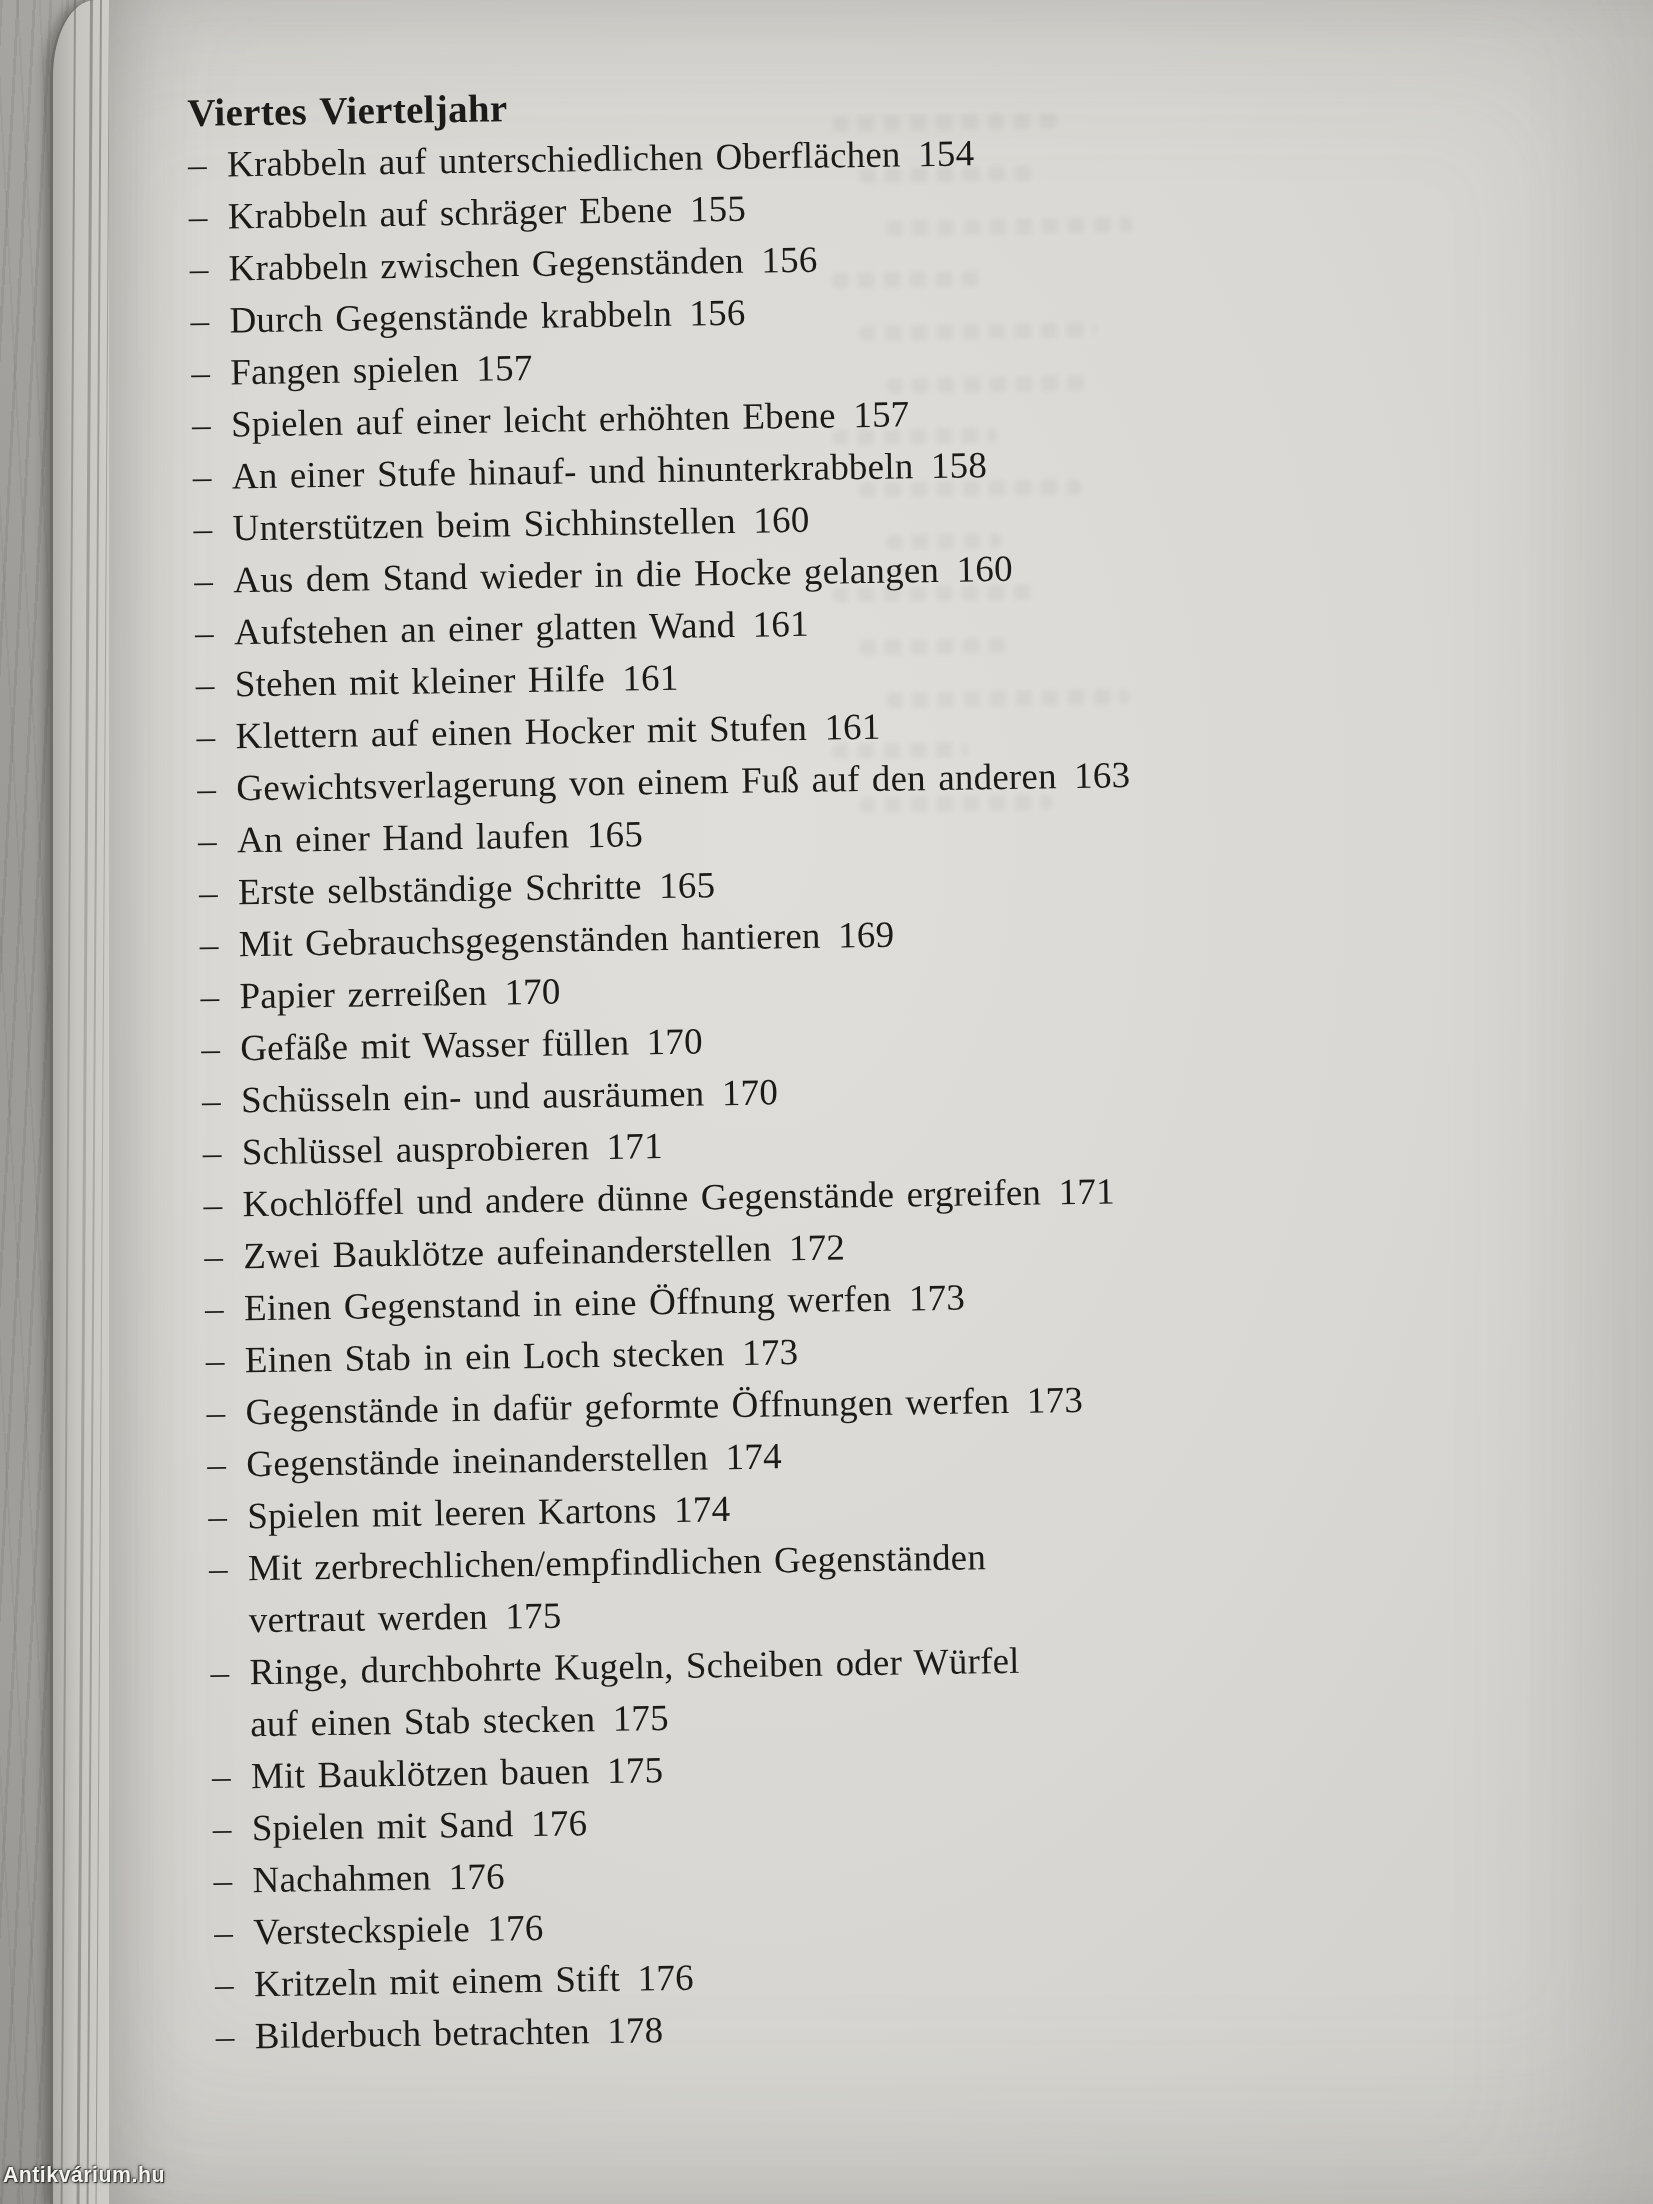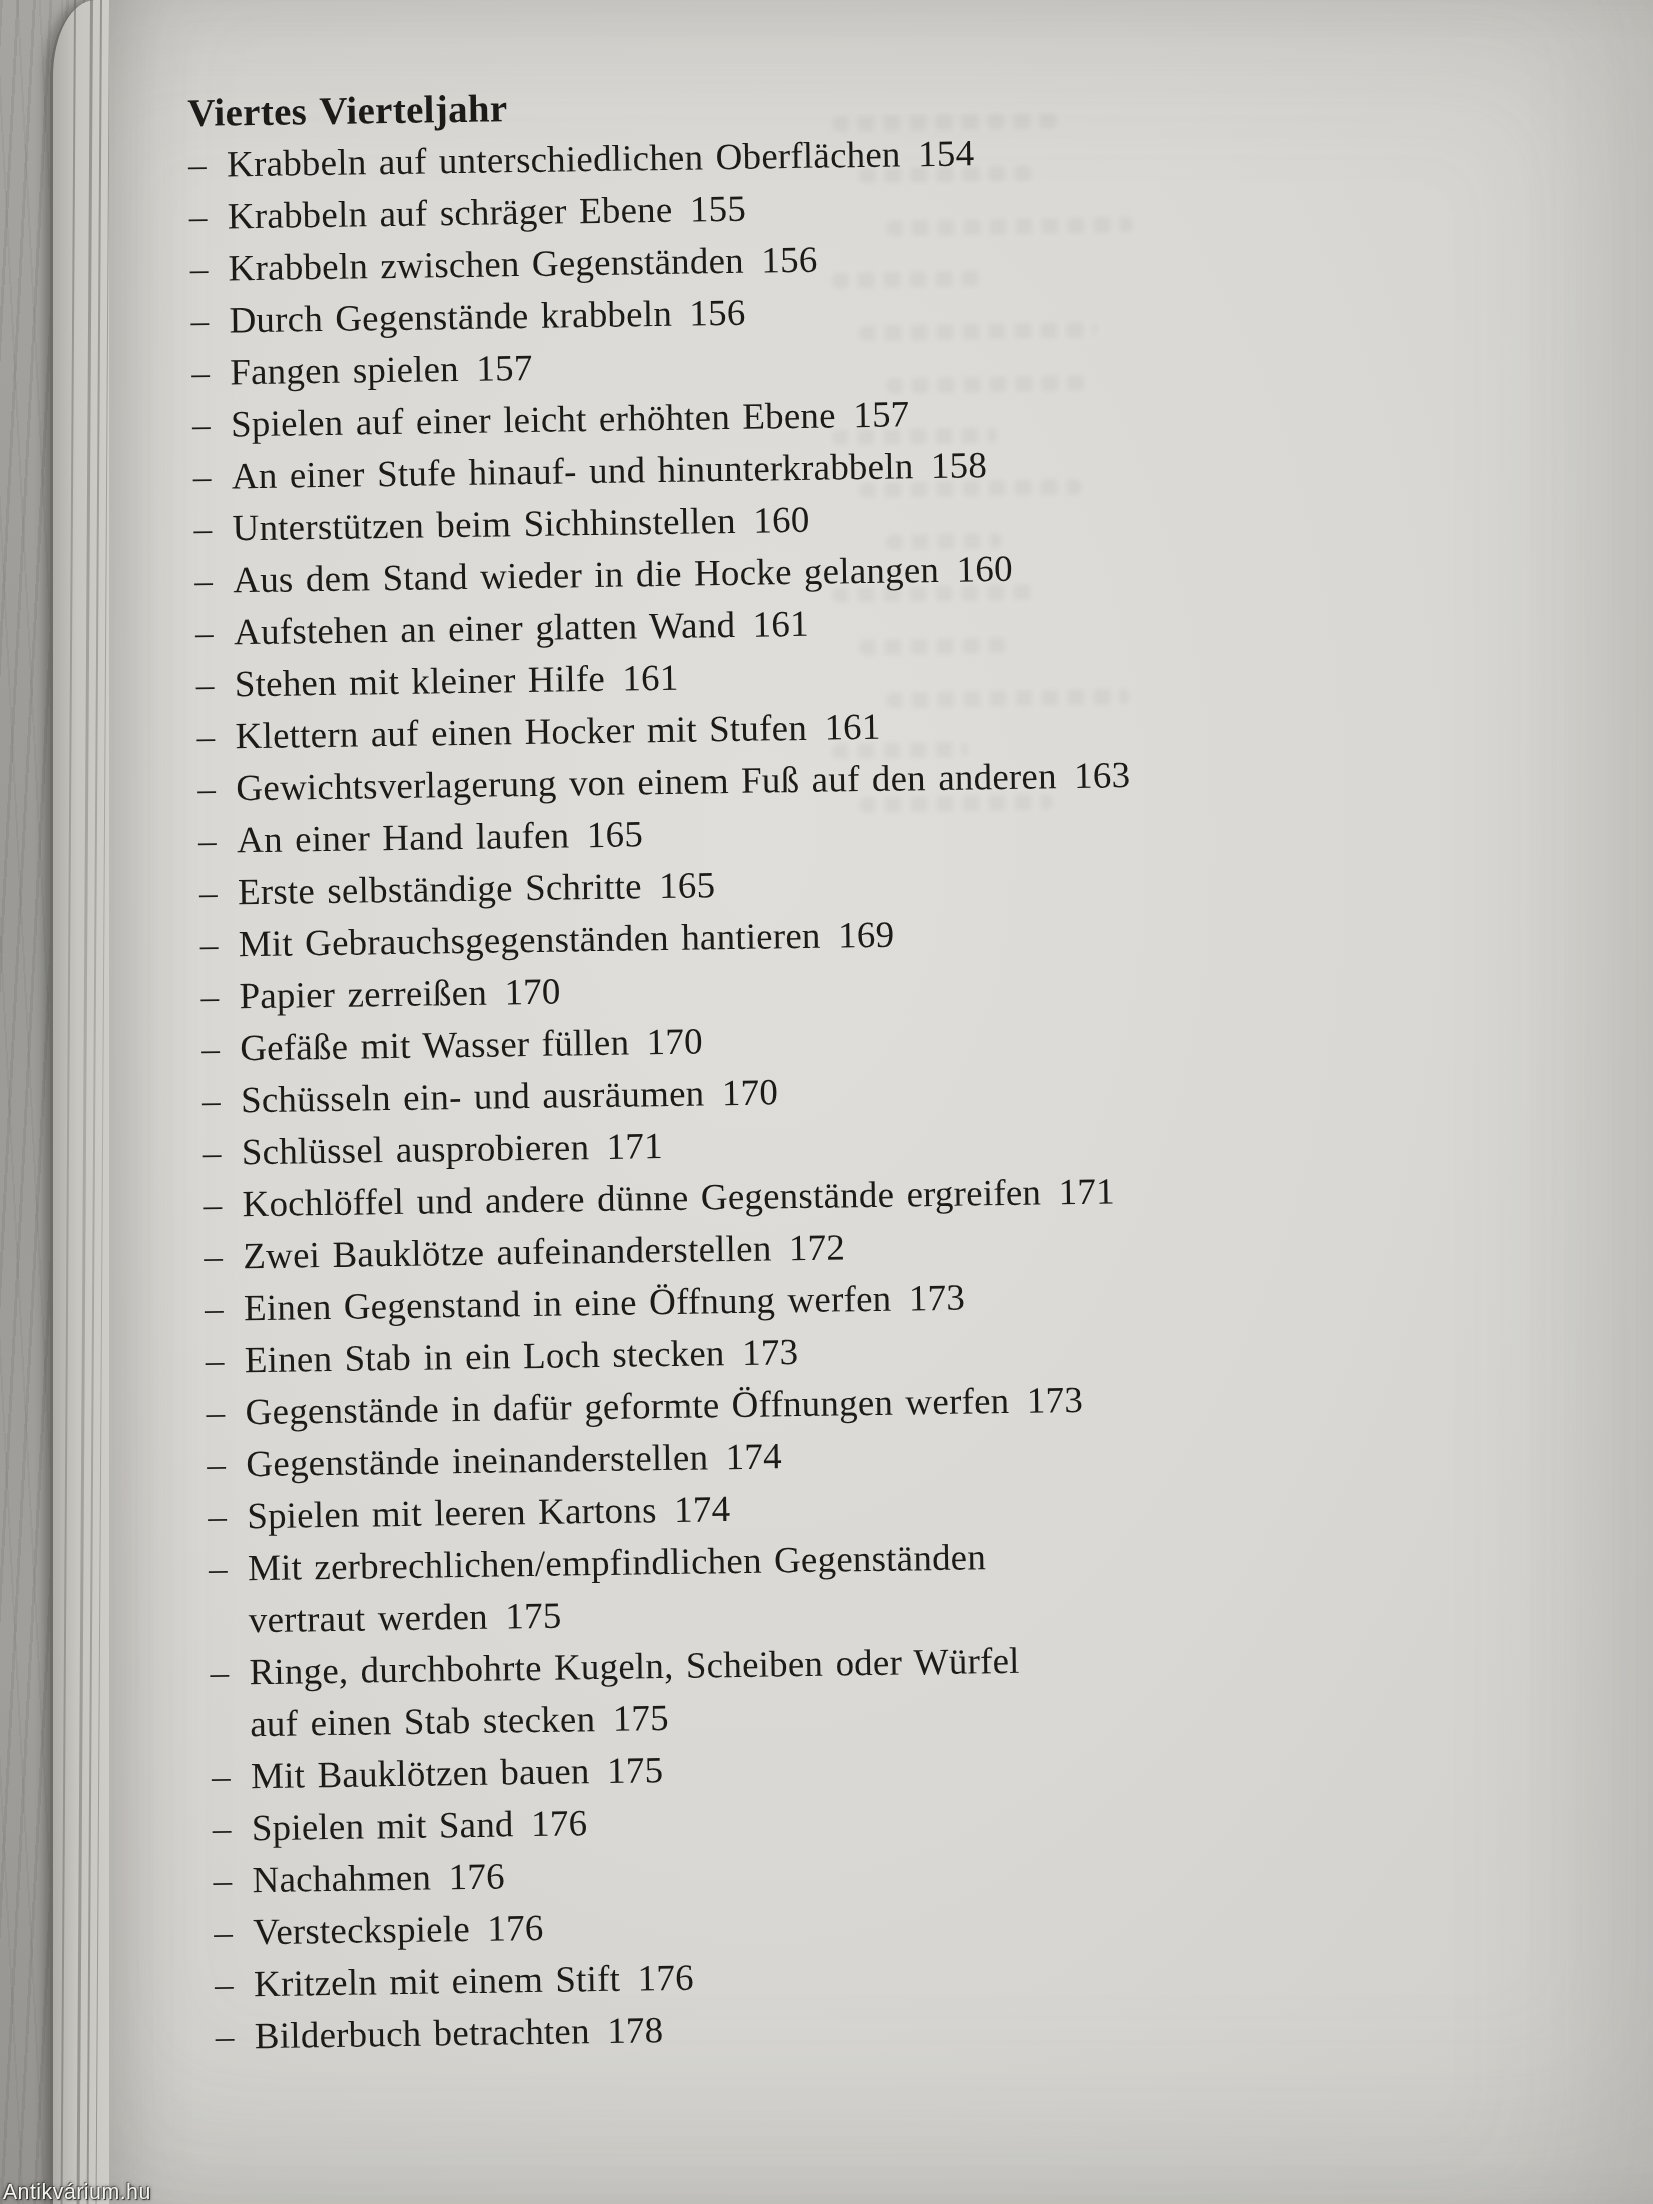--- a/index.html
+++ b/index.html
@@ -69,23 +69,23 @@
     letter-spacing:0.3px;
   }
   .row{display:flex;align-items:flex-start;}
   .dash{flex:0 0 39px;white-space:nowrap;}
   .entry-body{flex:1 1 auto;}
   .line{white-space:nowrap;}
   .pagenum{padding-left:17.5px;}
 
   
   .watermark{
-    position:absolute;left:2.9px;bottom:0;z-index:5;
+    position:absolute;left:2.9px;bottom:17px;z-index:5;
     font-family:"Liberation Sans","DejaVu Sans",sans-serif;
-    font-weight:normal;font-size:21.3px;letter-spacing:0.5px;
+    font-weight:bold;font-size:21.3px;letter-spacing:0.5px;
     color:#f2f2ef;
     text-shadow:1px 1px 1px #2a2a27, -1px -1px 1px rgba(40,40,36,.6), 0 0 3.9px rgba(30,30,27,.8);
   }
 </style>
 </head>
 <body>
 
 <div class="scene">
   <div class="table-bg"></div>
 

